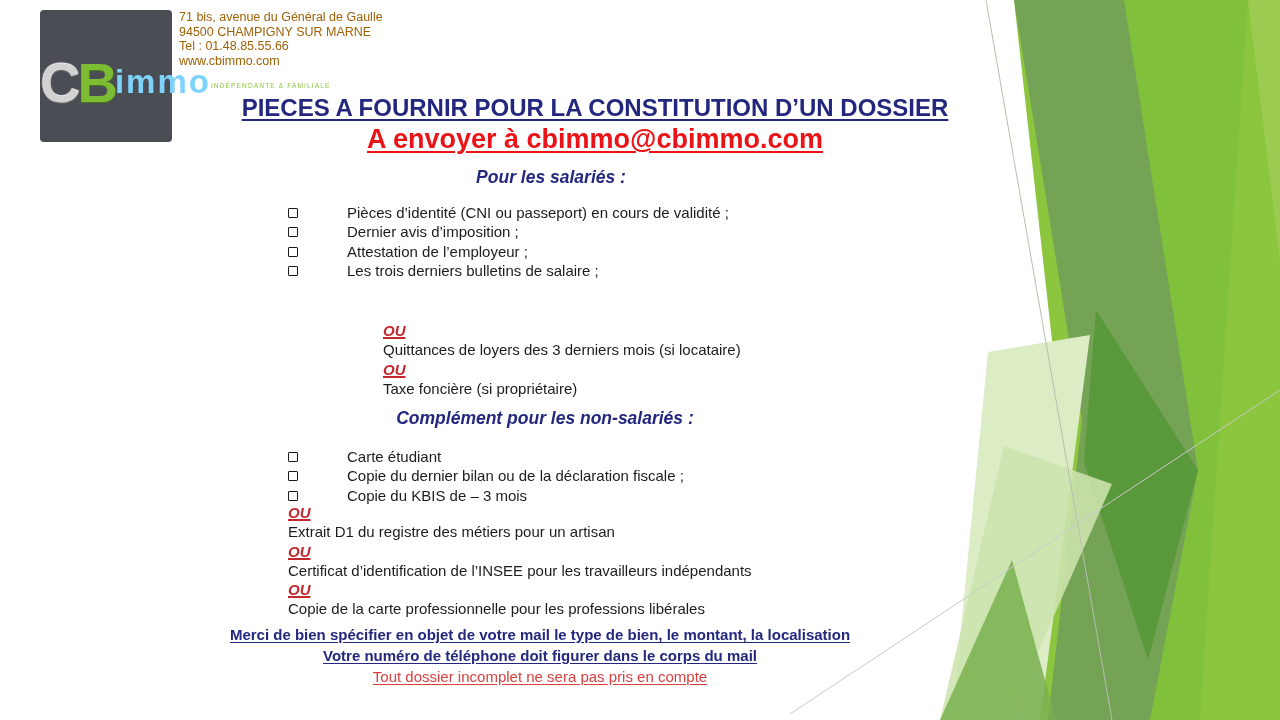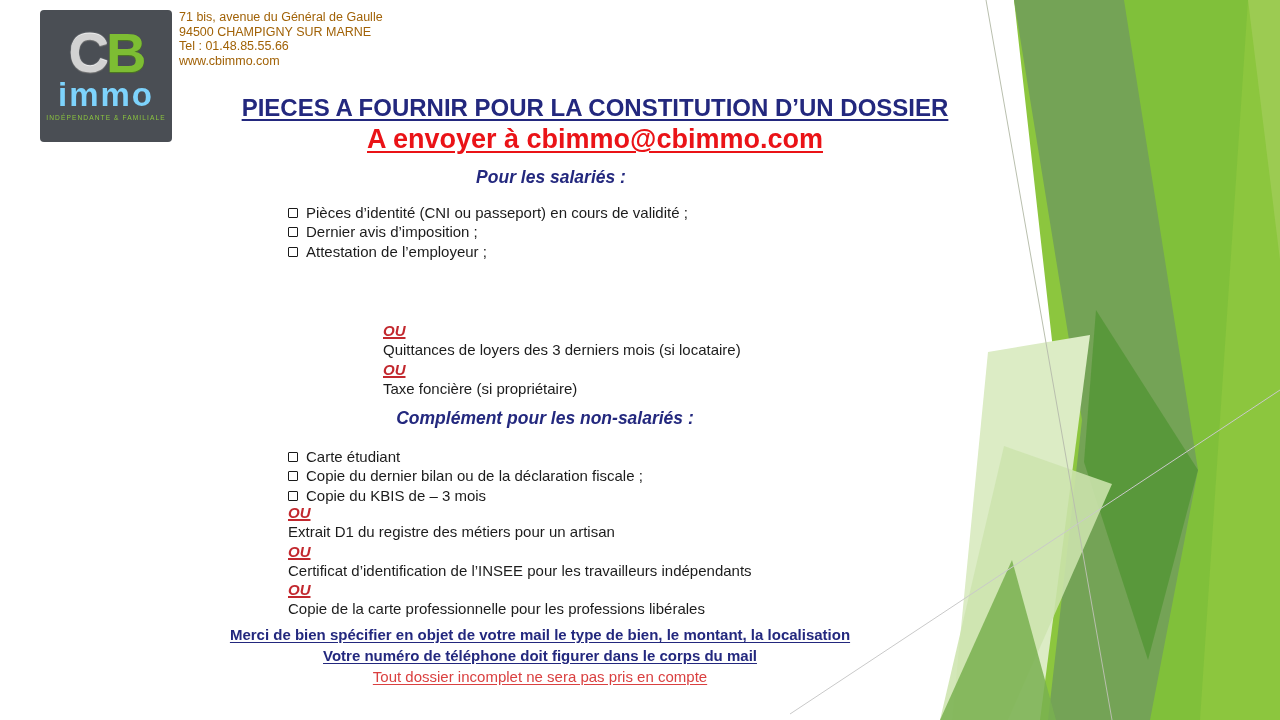--- a/index.html
+++ b/index.html
@@ -10,21 +10,21 @@
     font-family:"Liberation Sans","DejaVu Sans",sans-serif;
     color:#1c1c1c;
   }
   .bg { position:absolute; left:0; top:0; width:1280px; height:720px; z-index:0; }
   .layer { position:absolute; z-index:1; }
 
   
   .logo {
     left:40px; top:10px; width:132px; height:132px;
     background:#4a4e54; border-radius:4px;
-    display:flex; flex-direction:column; align-items:center;
+    display:flex; flex-direction:row; align-items:center;
     padding-top:14px;
   }
   .logo-cb { font-size:56px; font-weight:bold; line-height:58px; letter-spacing:-3px; }
   .logo-c { color:#d2d2d2; text-shadow:0 1px 1px #7a7a7a, 0 -1px 1px #ffffff; }
   .logo-b { color:#7dbd33; text-shadow:0 1px 1px #4d7a1e; }
   .logo-word { font-size:33px; font-weight:bold; color:#7dd3fc; line-height:30px; letter-spacing:2px; margin-top:-2px; }
   .logo-tagline { font-size:6.6px; color:#8bc53f; letter-spacing:1.1px; margin-top:4px; white-space:nowrap; }
 
   
   .contact { left:179px; top:10px; font-size:12.5px; line-height:14.6px; color:#a16207; }
@@ -52,21 +52,21 @@
   
   .list { font-size:15px; line-height:19.3px; }
   .list1 { left:287px; top:203px; }
   .list2 { left:287px; top:447px; }
   .check-row { display:flex; align-items:flex-start; }
   .cbx {
     flex:none; width:10px; height:10px;
     border:1.6px solid #1a1a1a; border-radius:1px;
     margin:5px 8px 0 1px;
   }
-  .ctext { white-space:pre-line; }
+  .ctext { white-space:pre-line;margin-left:41px; }
 
   
   .alts { font-size:15px; line-height:19.3px; }
   .alt1 { left:383px; top:321px; }
   .alt2 { left:288px; top:503px; }
   .ou {
     color:#c2282e; font-weight:bold; font-style:italic;
     text-decoration:underline; text-decoration-thickness:1.5px;
     width:-moz-fit-content; width:fit-content;
   }
@@ -122,20 +122,24 @@
     <span class="ctext">Pièces d’identité (CNI ou passeport) en cours de validité ;</span>
   </div>
   <div class="check-row">
     <span class="cbx"></span>
     <span class="ctext">Dernier avis d’imposition ;</span>
   </div>
   <div class="check-row">
     <span class="cbx"></span>
     <span class="ctext">Attestation de l’employeur ;</span>
   </div>
+  <div class="check-row">
+    <span class="cbx"></span>
+    <span class="ctext">Les trois derniers bulletins de salaire ;</span>
+  </div>
 </div>
 
 <div class="layer alts alt1">
   <div class="ou">OU</div>
   <div>Quittances de loyers des 3 derniers mois (si locataire)</div>
   <div class="ou">OU</div>
   <div>Taxe foncière (si propriétaire)</div>
 </div>
 
 <div class="layer sec-heading h2">Complément pour les non-salariés :</div>

